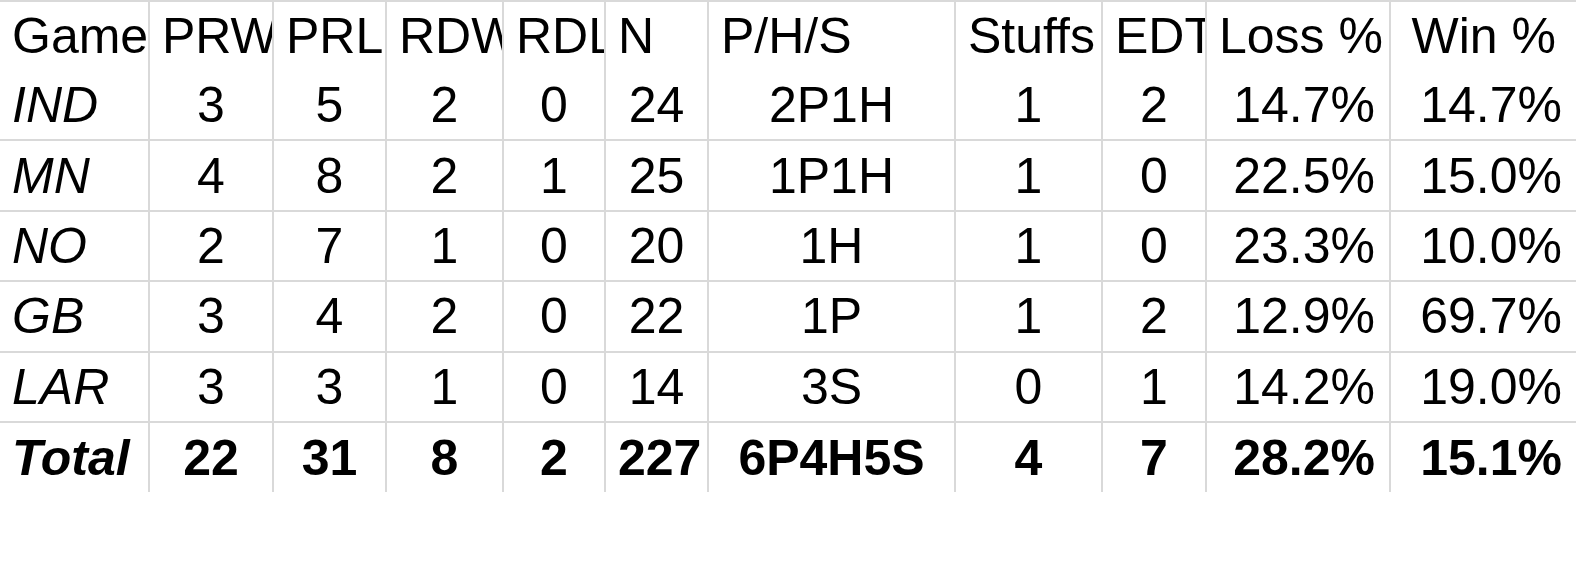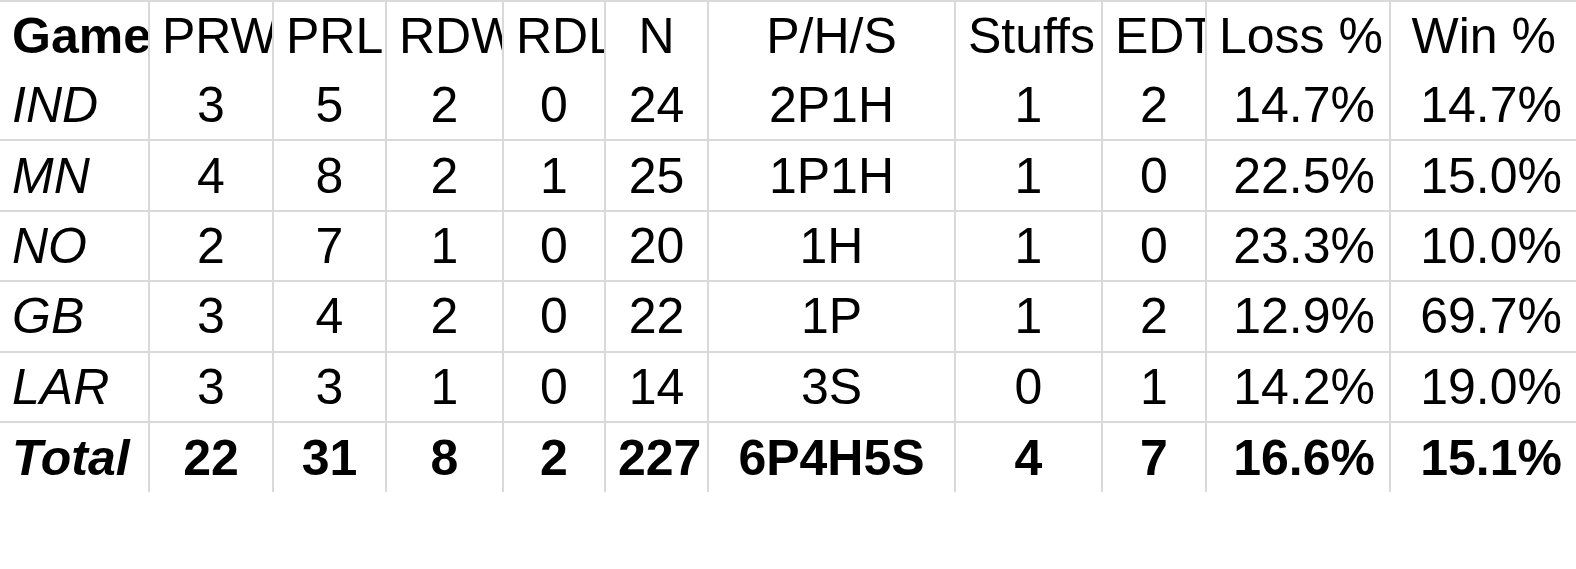--- a/index.html
+++ b/index.html
@@ -61,22 +61,22 @@
   table.stats td:last-child {
     border-right: none;
     margin-left: 28px;
   }
   table.stats tr:last-child th,
   table.stats tr:last-child td {
     border-bottom: none;
   }
 
   
-  table.stats thead th.h-game { text-align: left; font-weight: bold; }
-  table.stats thead th        { text-align: center; }
+  table.stats thead th.h-game { text-align: left; }
+  table.stats thead th        { text-align: left; }
   table.stats thead th.h-loss,
   table.stats thead th.h-win  { text-align: right; padding-right: 20px; }
 
   
   table.stats tbody td.cell-label { text-align: left; font-style: italic; }
   table.stats tbody td.cell-num   { text-align: center; }
   table.stats tbody td.cell-pct   { text-align: right; padding-right: 14px; padding-left: 12px; }
 
   
   table.stats tbody tr.total-row td { font-weight: bold; }
@@ -183,18 +183,18 @@
         <tr class="total-row">
           <td class="cell-label">Total</td>
           <td class="cell-num">22</td>
           <td class="cell-num">31</td>
           <td class="cell-num">8</td>
           <td class="cell-num">2</td>
           <td class="cell-num">227</td>
           <td class="cell-num">6P4H5S</td>
           <td class="cell-num">4</td>
           <td class="cell-num">7</td>
-          <td class="cell-pct">16.6%</td>
+          <td class="cell-pct">28.2%</td>
           <td class="cell-pct">15.1%</td>
         </tr>
       </tbody>
   </table>
 </div>
 
 </body></html>

